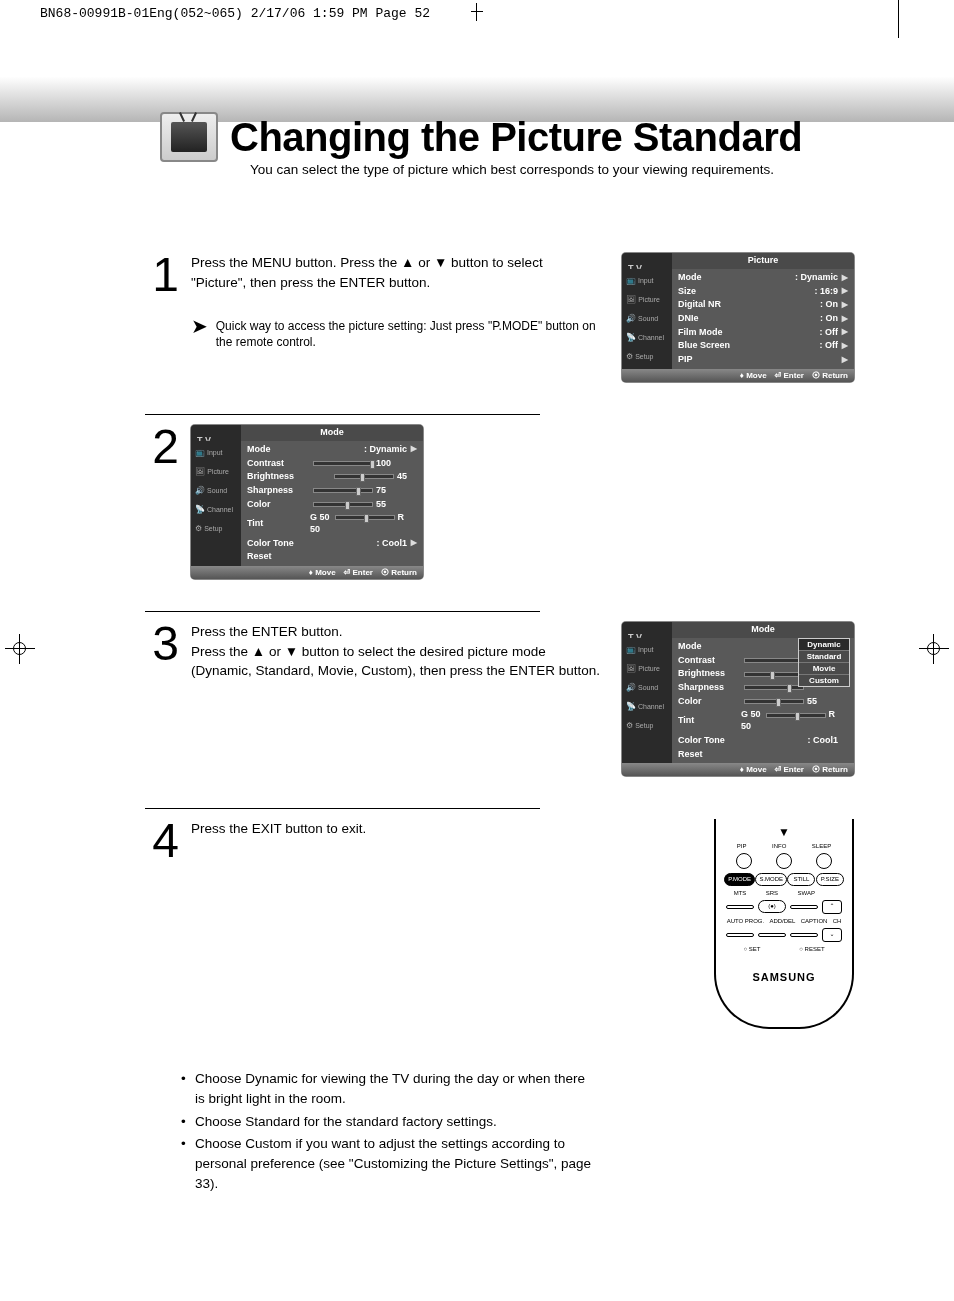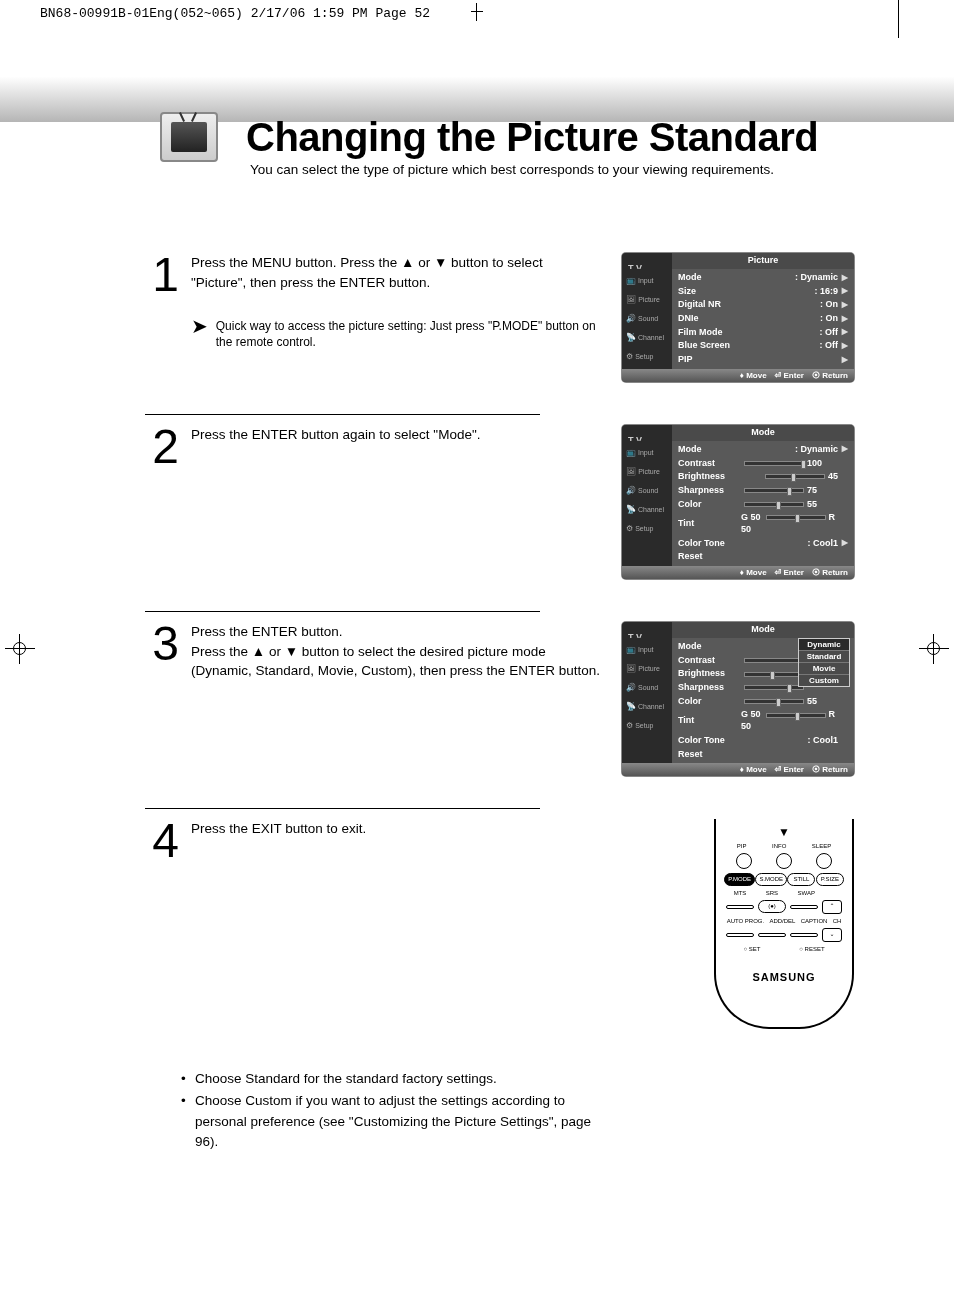--- a/index.html
+++ b/index.html
@@ -42,21 +42,21 @@
     width: 36px; height: 30px; background: linear-gradient(#555,#222); border-radius:2px; position:relative;
   }
   .tv-icon-inner::before, .tv-icon-inner::after {
     content:""; position:absolute; top:-10px; width:2px; height:10px; background:#333;
   }
   .tv-icon-inner::before { left:10px; transform:rotate(-25deg);}
   .tv-icon-inner::after { left:22px; transform:rotate(25deg);}
   .title-text {
     font-size: 40px;
     font-weight: 700;
-    margin-left: 28px;
+    margin-left: 12px;
     letter-spacing: -0.5px;
   }
   .subtitle { padding-left: 250px; font-size: 13.5px; font-weight:300;}
   .content { padding: 70px 100px 0 145px; }
   .step-row {
     display: flex;
     border-top: 1px solid #000;
     padding-top: 6px;
     margin-bottom: 32px;
     gap: 12px;
@@ -307,21 +307,20 @@
         <span>⏎ <span>Enter</span></span>
         <span>⦿ <span>Return</span></span>
       </div>
     </div>
   </div>
 
   <div class="sep-line"></div>
 
   <div class="step-row" style="border-top:none;">
     <div class="step-num">2</div>
-    <div class="step-text"><span>Press the ENTER button again to select "Mode".</span></div>
     <div class="menu-box">
       <div class="menu-header">
         <div class="mh-left">T V</div>
         <div class="mh-center">Mode</div>
       </div>
       <div class="menu-body">
         <div class="menu-sidebar">
           <div>
               <span class="msicon">📺</span>
               <span>Input</span>
@@ -537,22 +536,23 @@
         <div class="remote-row">
           <span class="remote-label">○ <span>SET</span></span>
           <span class="remote-label">○ <span>RESET</span></span>
         </div>
         <div class="remote-brand">SAMSUNG</div>
       </div>
     </div>
   </div>
 
   <ul class="bullets" style="max-width:450px;">
+    <li>Choose Dynamic for viewing the TV during the day or when there is bright light in the room.</li>
     <li>Choose Standard for the standard factory settings.</li>
-    <li>Choose Custom if you want to adjust the settings according to personal preference (see "Customizing the Picture Settings", page 96).</li>
+    <li>Choose Custom if you want to adjust the settings according to personal preference (see "Customizing the Picture Settings", page 33).</li>
   </ul>
 
 </div>
 
 <div class="reg-mark reg-left">
     <div class="circ"></div>
   </div>
 <div class="reg-mark reg-right">
     <div class="circ"></div>
   </div>

